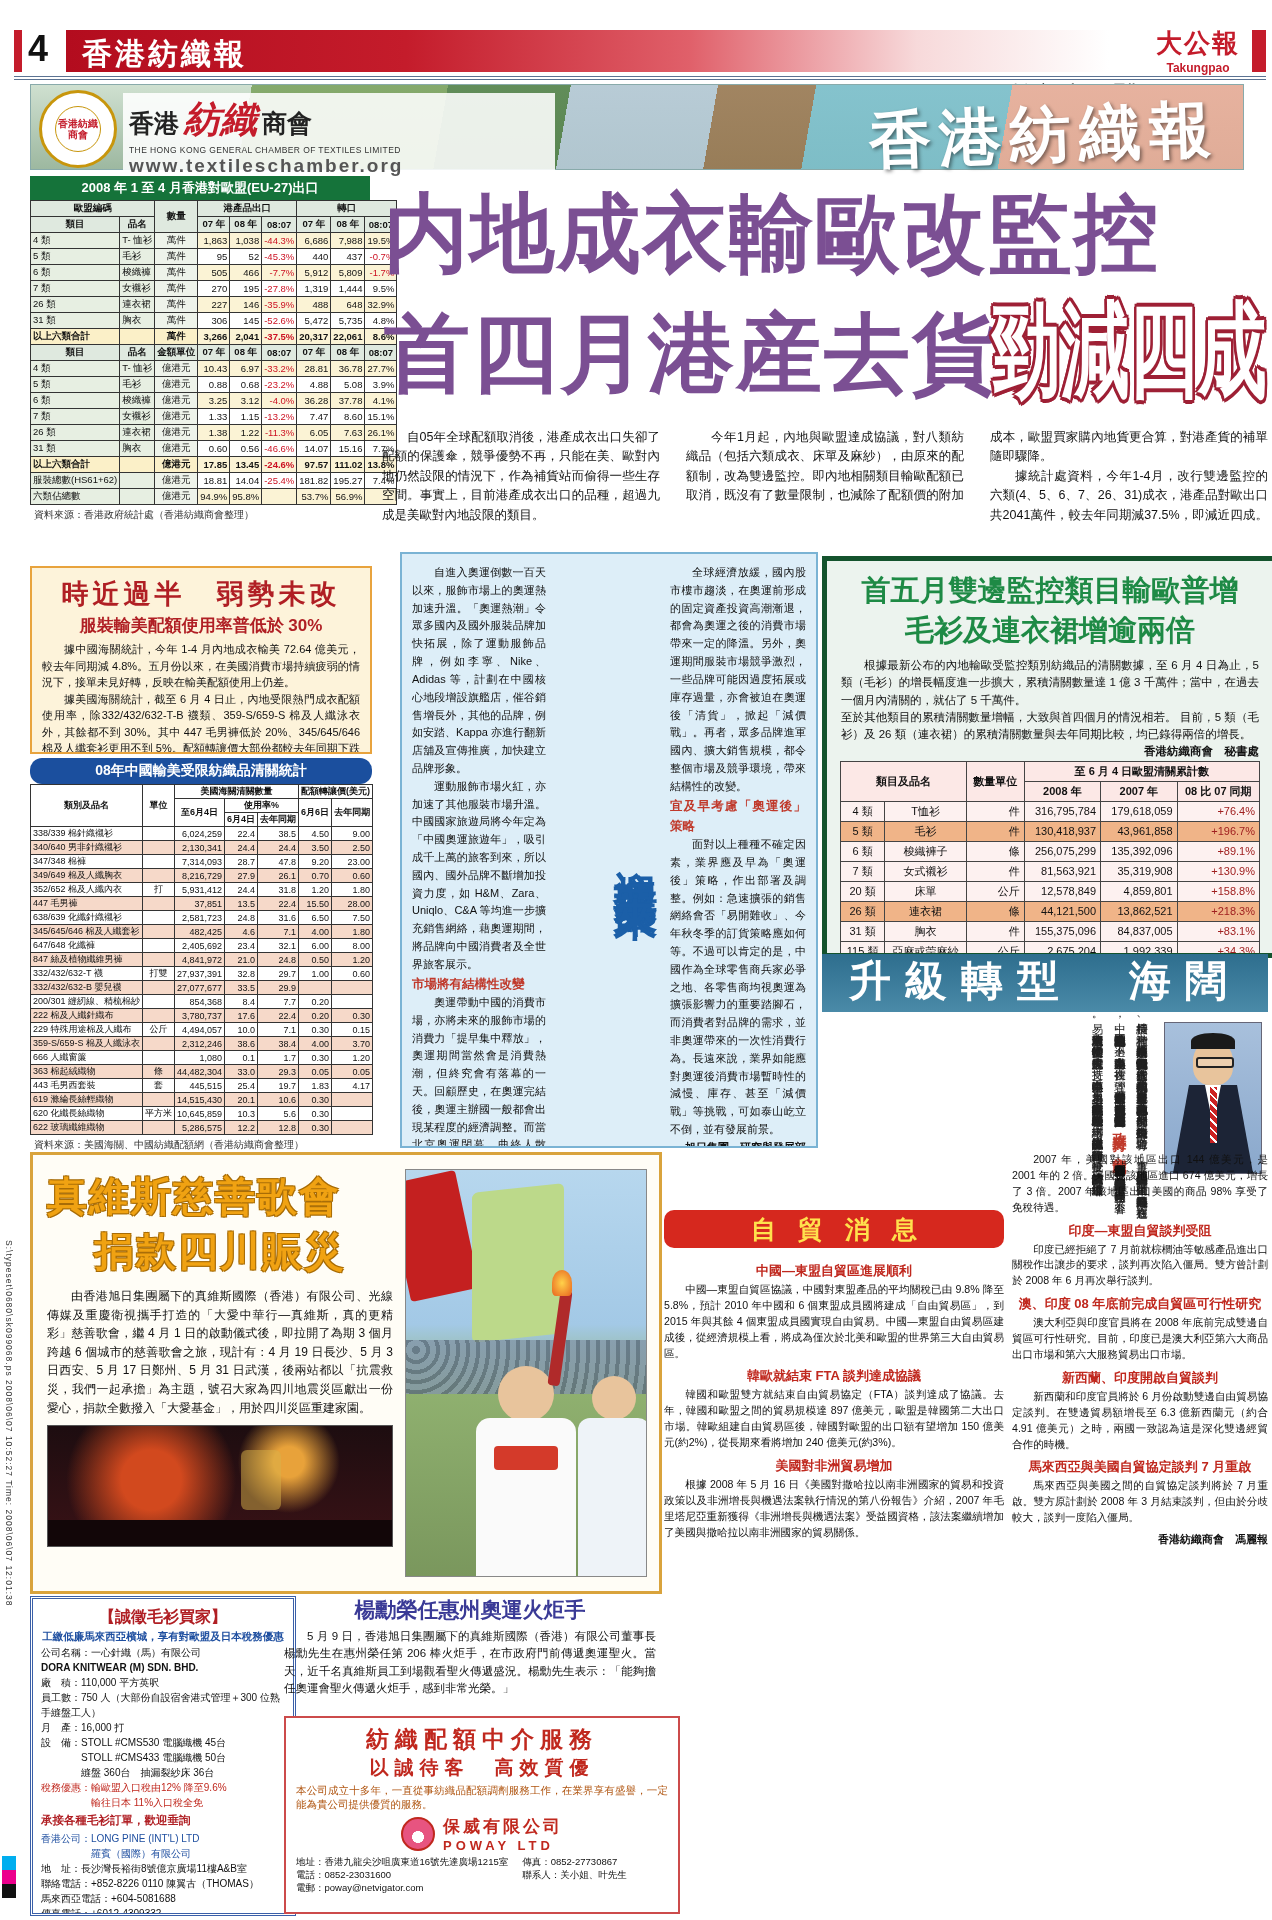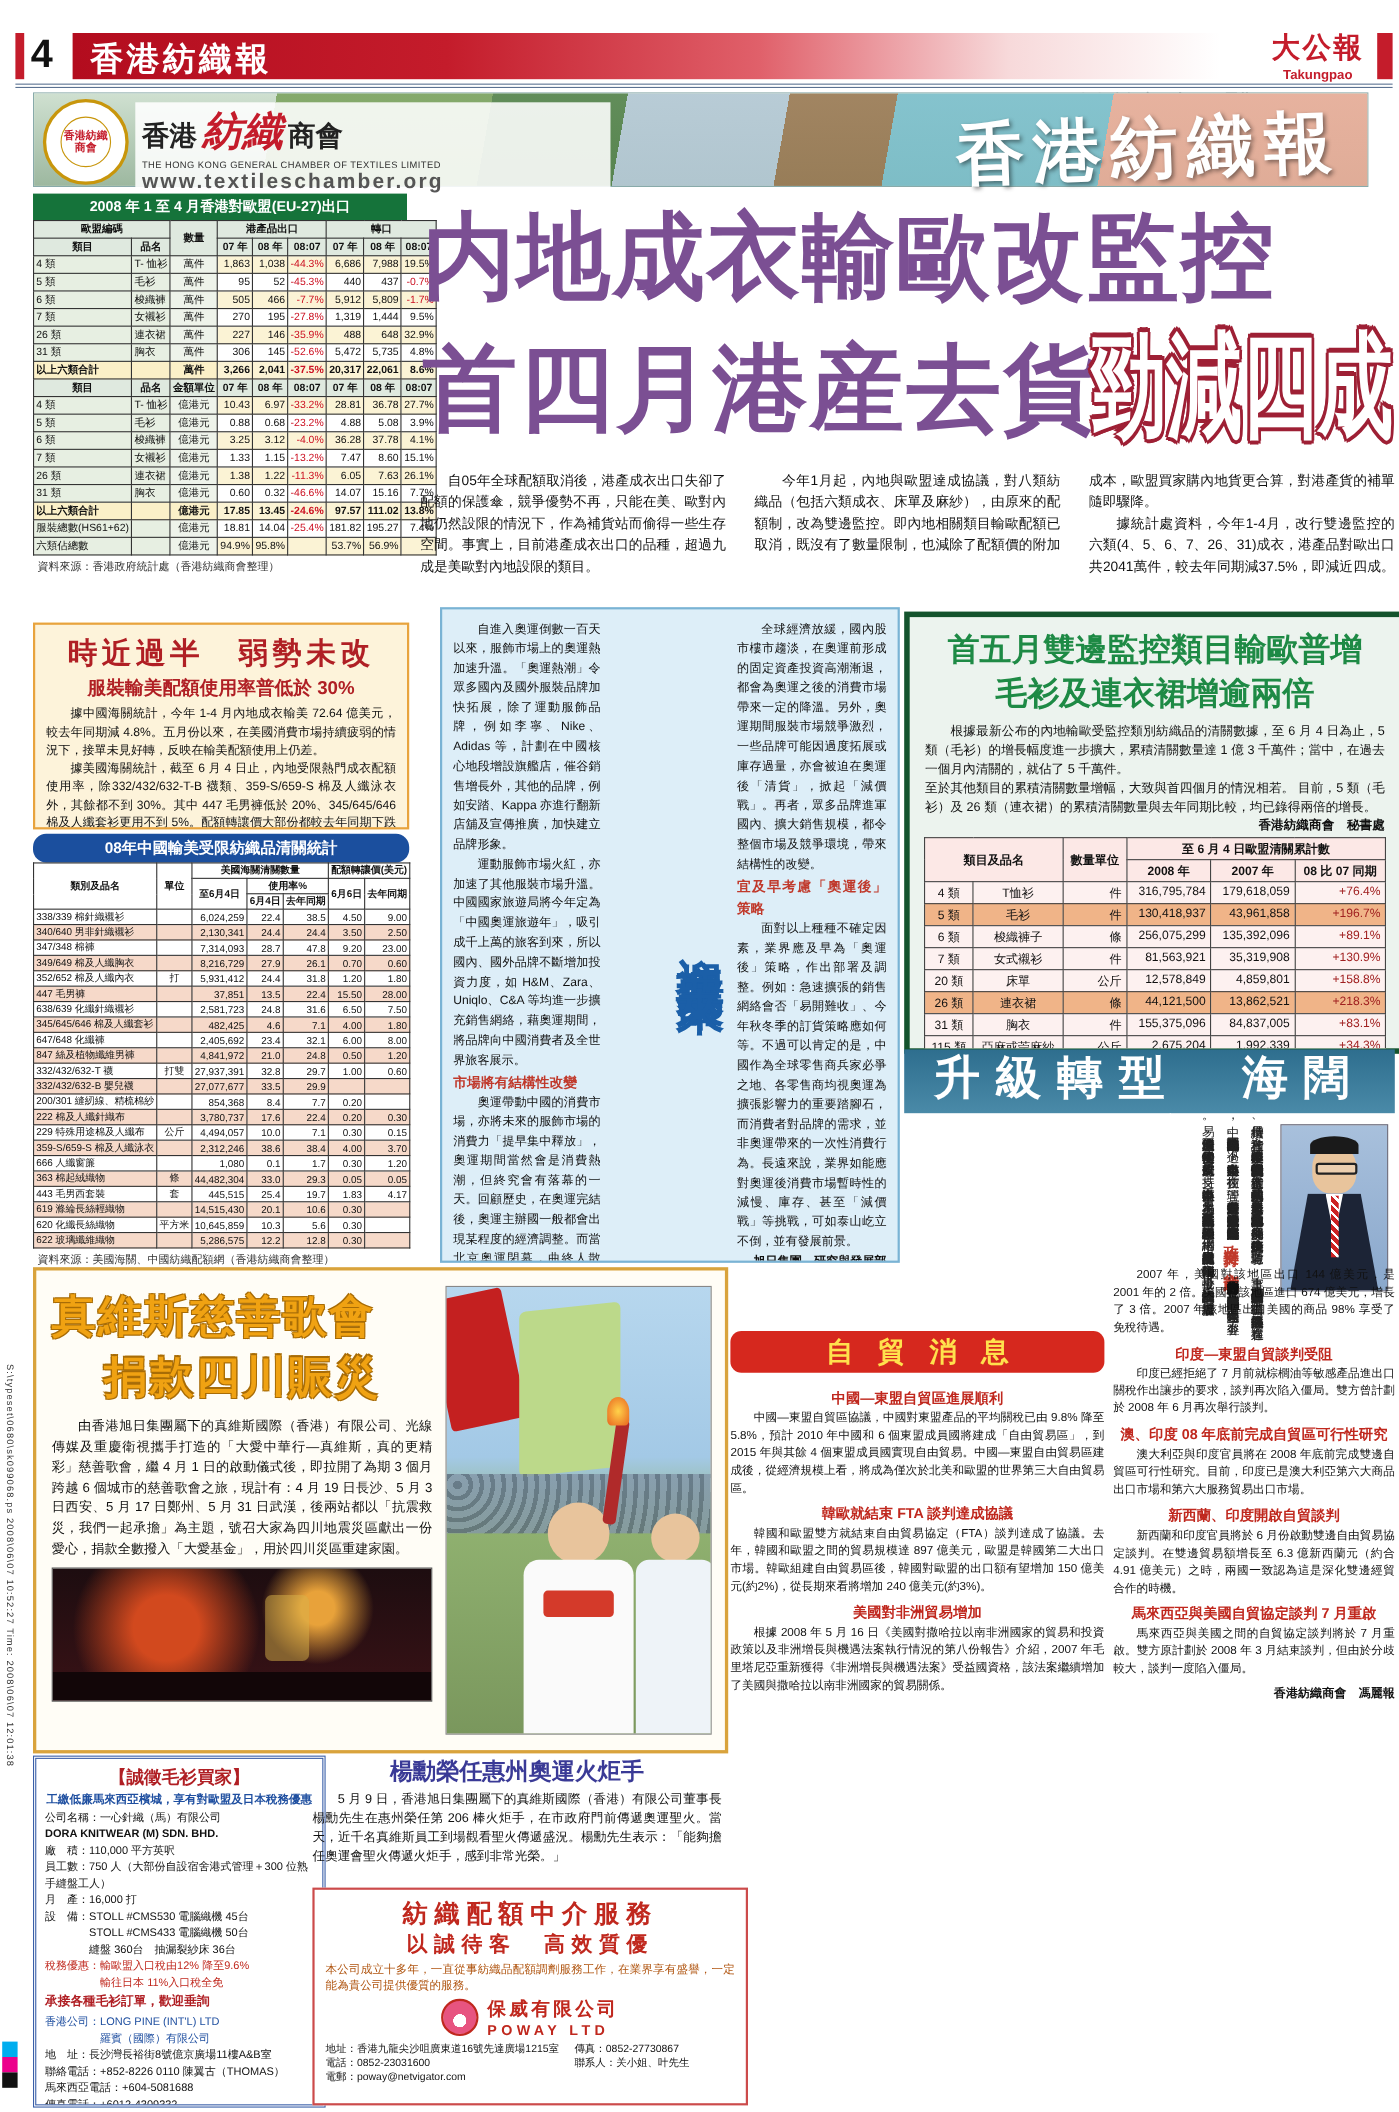--- a/index.html
+++ b/index.html
@@ -302,21 +302,21 @@
           <td class="neg">-11.3%</td>
           <td>6.05</td>
           <td>7.63</td>
           <td>26.1%</td>
         </tr>
         <tr>
           <td>31 類</td>
           <td>胸衣</td>
           <td>億港元</td>
           <td>0.60</td>
-          <td>0.32</td>
+          <td>0.56</td>
           <td class="neg">-46.6%</td>
           <td>14.07</td>
           <td>15.16</td>
           <td>7.7%</td>
         </tr>
         <tr class="total">
           <td>以上六類合計</td>
           <td></td>
           <td>億港元</td>
           <td>17.85</td>

